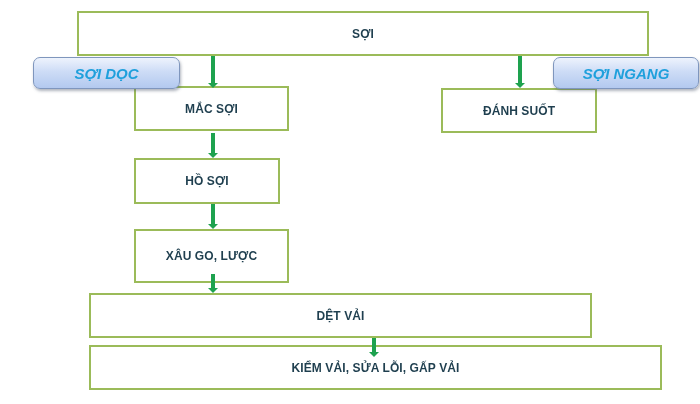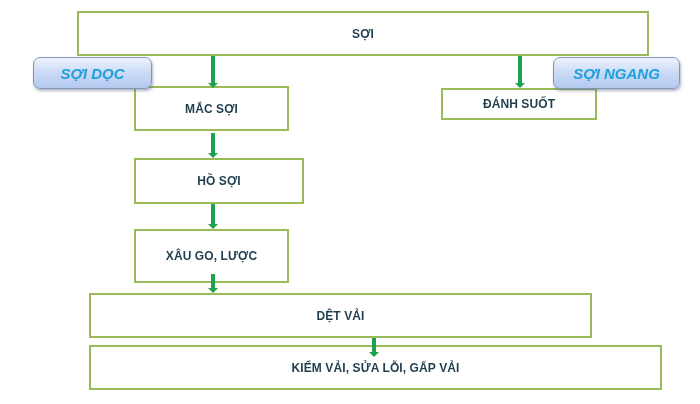--- a/index.html
+++ b/index.html
@@ -61,38 +61,38 @@
       border-top: 5px solid #1ea24f;
     }
   </style>
 </head>
 <body>
 
 <div class="box" style="left:77px; top:11px; width:572px; height:45px;">
   <span>SỢI</span>
 </div>
 
-<div class="pill" style="left:33px; top:57px; width:119px; height:32px;">
+<div class="pill" style="left:33px; top:57px; width:147px; height:32px;">
   <span>SỢI DỌC</span>
 </div>
-<div class="pill" style="left:553px; top:57px; width:127px; height:32px;">
+<div class="pill" style="left:553px; top:57px; width:146px; height:32px;">
   <span>SỢI NGANG</span>
 </div>
 
 <div class="box" style="left:134px; top:86px; width:155px; height:45px;">
   <span>MẮC SỢI</span>
 </div>
-<div class="box" style="left:134px; top:158px; width:170px; height:46px;">
+<div class="box" style="left:134px; top:158px; width:146px; height:46px;">
   <span>HỒ SỢI</span>
 </div>
 <div class="box" style="left:134px; top:229px; width:155px; height:54px;">
   <span>XÂU GO, LƯỢC</span>
 </div>
 
-<div class="box" style="left:441px; top:88px; width:156px; height:32px;">
+<div class="box" style="left:441px; top:88px; width:156px; height:45px;">
   <span>ĐÁNH SUỐT</span>
 </div>
 
 <div class="box" style="left:89px; top:293px; width:503px; height:45px;">
   <span>DỆT VẢI</span>
 </div>
 <div class="box" style="left:89px; top:345px; width:573px; height:45px;">
   <span>KIỂM VẢI, SỬA LỖI, GẤP VẢI</span>
 </div>
 

